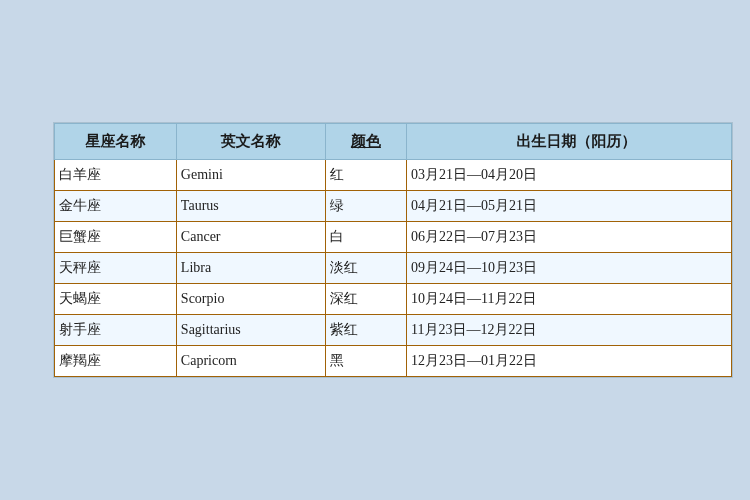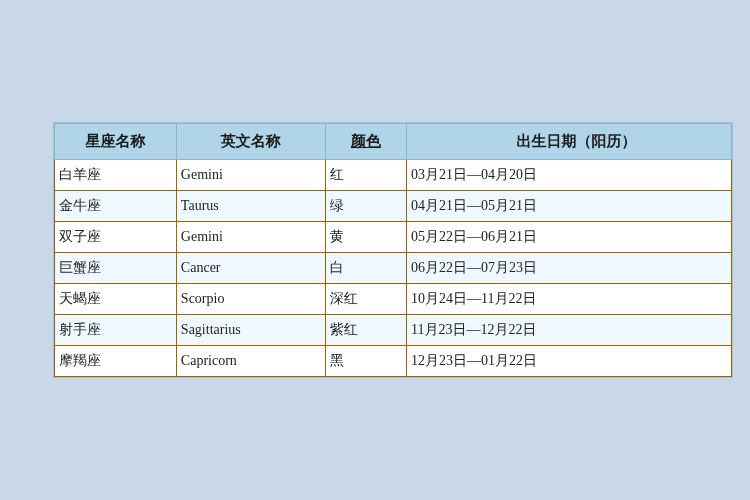--- a/index.html
+++ b/index.html
@@ -67,30 +67,30 @@
           <td>红</td>
           <td>03月21日—04月20日</td>
         </tr>
         <tr>
           <td>金牛座</td>
           <td>Taurus</td>
           <td>绿</td>
           <td>04月21日—05月21日</td>
         </tr>
         <tr>
-          <td>双子座</td>
-          <td>Gemini</td>
-          <td>黄</td>
-          <td>05月22日—06月21日</td>
-        </tr>
-        <tr>
           <td>巨蟹座</td>
           <td>Cancer</td>
           <td>白</td>
           <td>06月22日—07月23日</td>
+        </tr>
+        <tr>
+          <td>天秤座</td>
+          <td>Libra</td>
+          <td>淡红</td>
+          <td>09月24日—10月23日</td>
         </tr>
         <tr>
           <td>天蝎座</td>
           <td>Scorpio</td>
           <td>深红</td>
           <td>10月24日—11月22日</td>
         </tr>
         <tr>
           <td>射手座</td>
           <td>Sagittarius</td>

